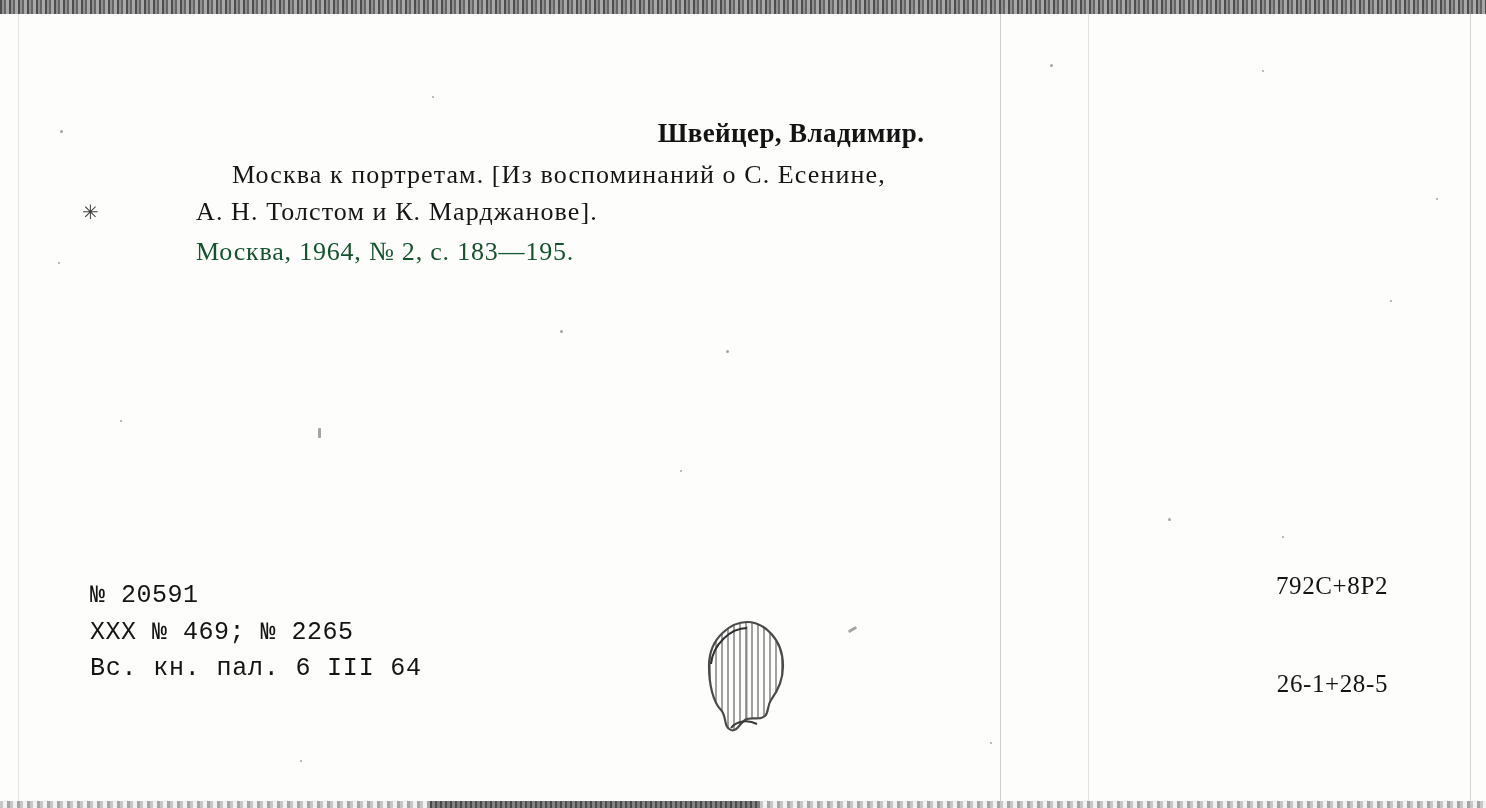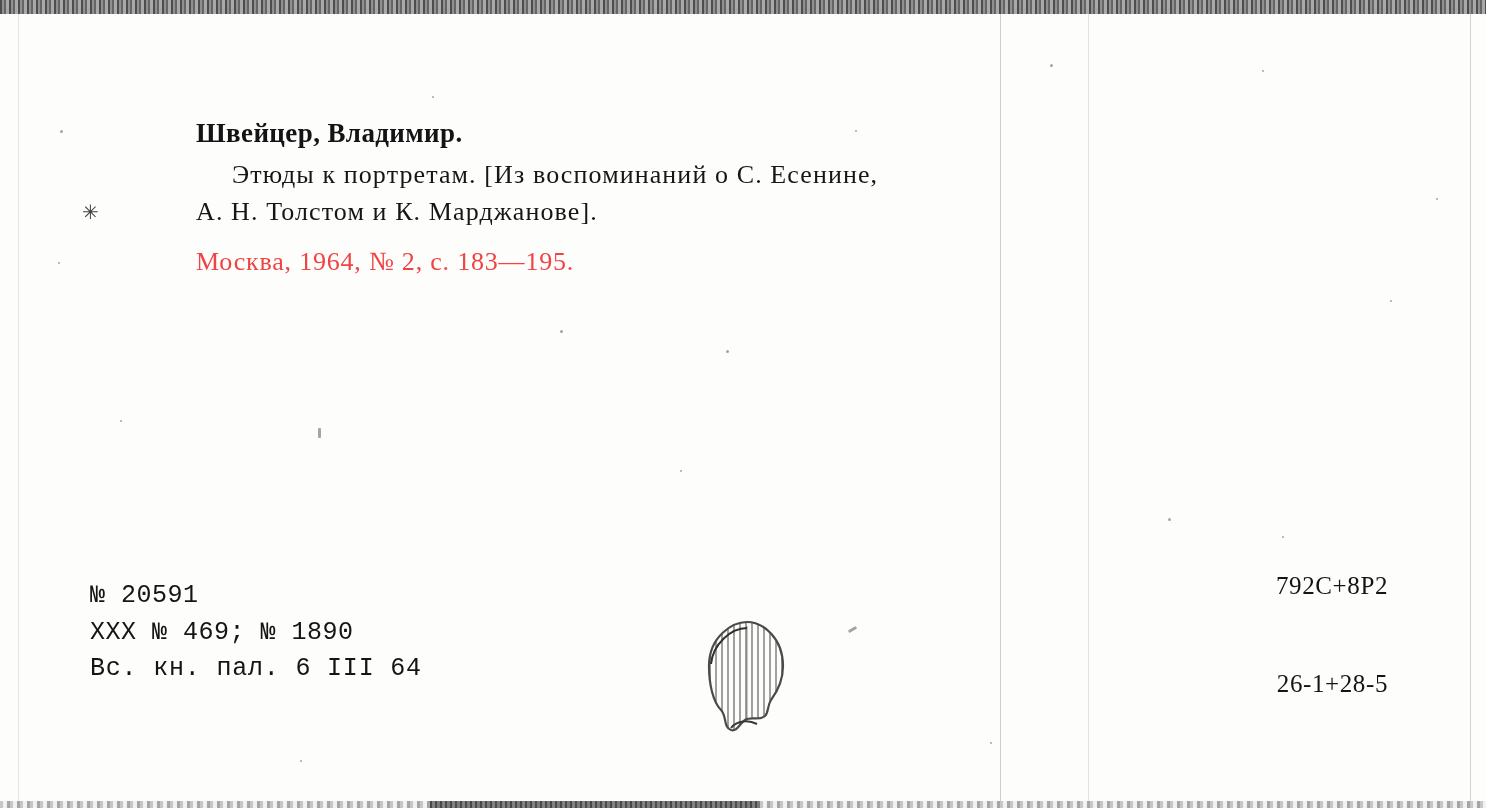--- a/index.html
+++ b/index.html
@@ -87,33 +87,34 @@
     top: 118px;
     width: 1190px;
   }
   .author {
     font-weight: bold;
     font-size: 27px;
     letter-spacing: 0.4px;
     color: #141414;
     margin: 0 0 8px 0;
     white-space: nowrap;
+    text-align: center;
   }
   .title-block {
     font-size: 26px;
     color: #161616;
     line-height: 1.42;
     letter-spacing: 1.1px;
   }
   .line-indent { text-indent: 36px; }
   .imprint {
     font-size: 26px;
-    color: #ef4444;
+    color: #14532d;
     letter-spacing: 0.8px;
-    margin-top: 16px;
+    margin-top: 6px;
   }
 
   .lower-left {
     position: absolute;
     left: 90px;
     top: 578px;
     font-size: 25px;
     color: #151515;
     line-height: 1.46;
     letter-spacing: 0.5px;
@@ -183,29 +184,29 @@
     <span style="left:990px; top:742px; width:2px; height:2px;"></span>
     <span style="left:300px; top:760px; width:2px; height:2px;"></span>
     <span style="left:680px; top:470px; width:2px; height:2px;"></span>
   </div>
 
   <div class="asterisk">✳</div>
 
   <div class="record">
     <div class="author">Швейцер, Владимир.</div>
     <div class="title-block">
-      <div class="line-indent">Этюды к портретам. [Из воспоминаний о С. Есенине,</div>
+      <div class="line-indent">Москва к портретам. [Из воспоминаний о С. Есенине,</div>
       <div>А. Н. Толстом и К. Марджанове].</div>
     </div>
     <div class="imprint">Москва, 1964, № 2, с. 183—195.</div>
   </div>
 
   <div class="lower-left">
     <div>№ 20591</div>
-    <div>XXX № 469; № 1890</div>
+    <div>XXX № 469; № 2265</div>
     <div class="bold-ish">Вс. кн. пал. 6 III 64</div>
   </div>
 
   <div class="lower-right">
     <div>792С+8Р2</div>
     <div class="code-2">26-1+28-5</div>
   </div>
 
   <div class="stamp">
     <svg width="96" height="122" viewBox="0 0 96 122" xmlns="http://www.w3.org/2000/svg">

